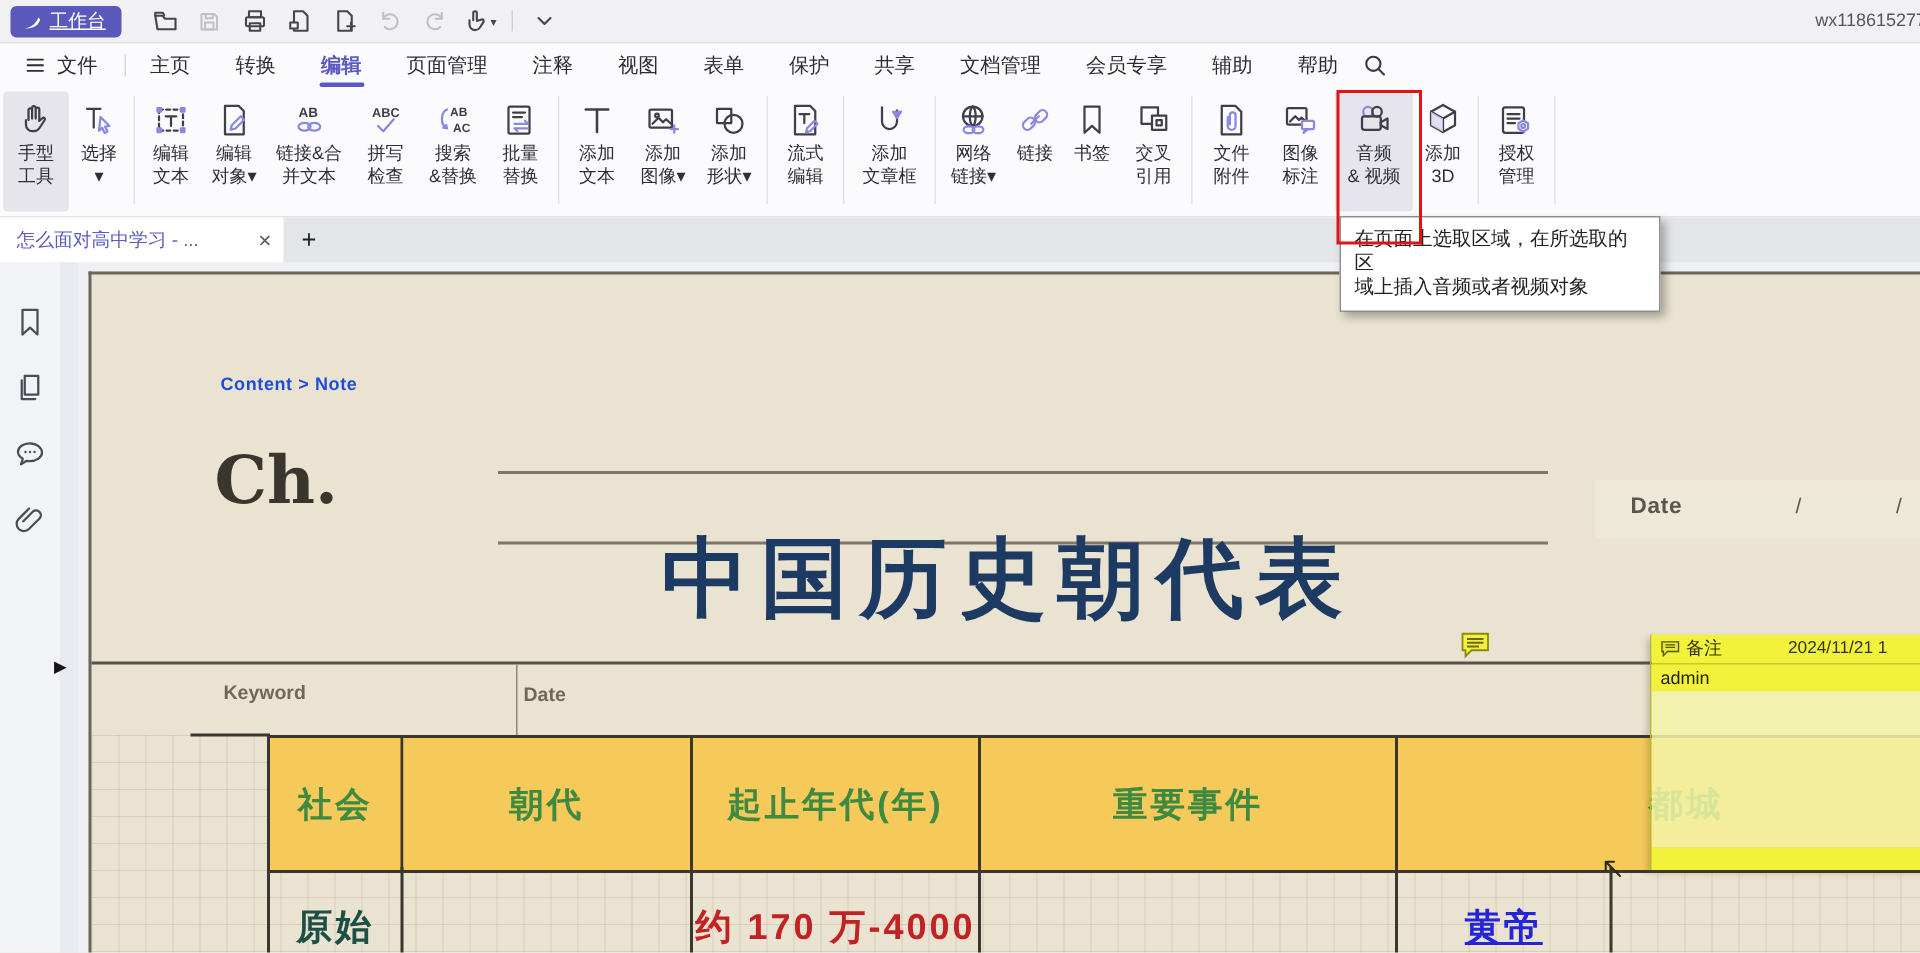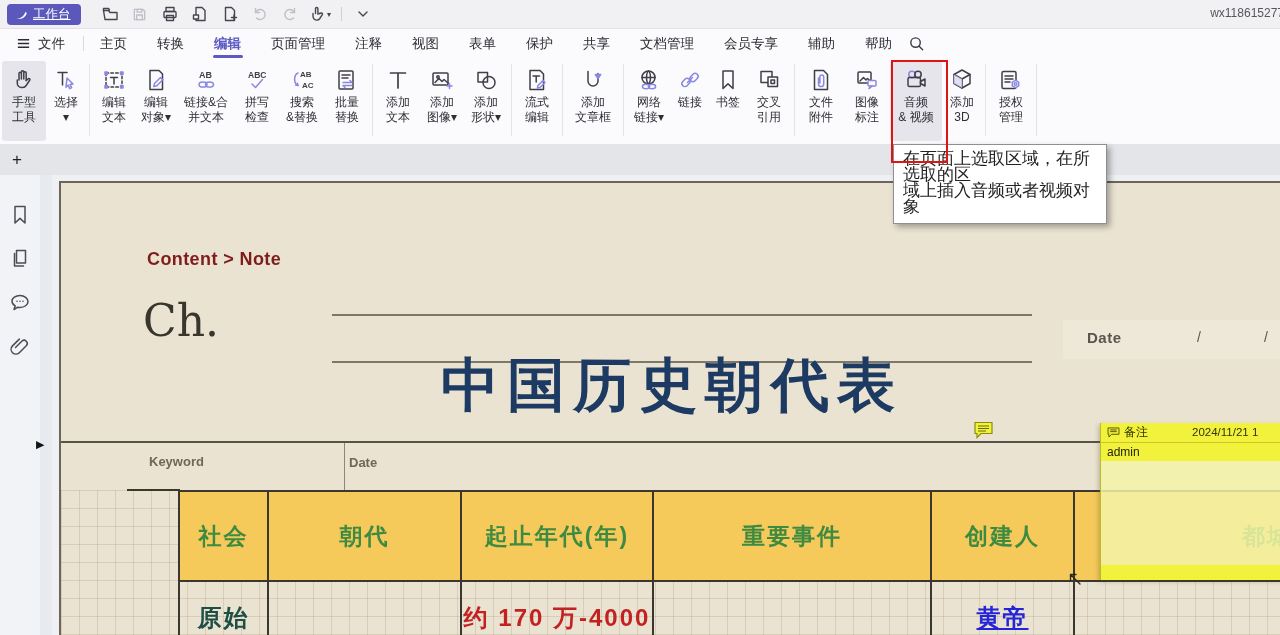--- a/index.html
+++ b/index.html
@@ -51,22 +51,22 @@
   #content{height:461px;display:flex;position:relative;}
   #sidebar{width:40px;background:#f1f3f6;display:flex;flex-direction:column;align-items:center;padding-top:28px;gap:20px;}
   .sb-ico{width:24px;height:24px;display:flex;align-items:center;justify-content:center;}
   .sb-ico svg{stroke:#4b4c56;fill:none;stroke-width:1.5;stroke-linecap:round;stroke-linejoin:round;}
   #panelstrip{width:12px;background:#e7eaee;}
   #expand-arrow{position:absolute;left:36px;top:263px;font-size:11px;color:#141414;z-index:5;}
   #pagewrap{flex:1;background:#eff0f3;position:relative;overflow:hidden;}
   .page{position:absolute;left:7px;top:6px;width:1400px;height:620px;
     background:#eae3d2;border-left:2px solid #6a665c;border-top:2px solid #6a665c;}
   .page *{position:absolute;}
-  .breadcrumb{left:86px;top:66px;font-size:18px;font-weight:bold;color:#7f1d1d;letter-spacing:.4px;}
-  .chapter{left:82px;top:112px;font-size:44px;color:#39362e;font-family:"DejaVu Serif",serif;font-weight:400;}
+  .breadcrumb{left:86px;top:66px;font-size:12px;font-weight:bold;color:#1d4ed8;letter-spacing:.4px;}
+  .chapter{left:82px;top:112px;font-size:44px;color:#39362e;font-family:"DejaVu Serif",serif;font-weight:700;}
   .rule-a{left:271px;top:131px;width:700px;border-top:2px solid #7d776a;}
   .rule-b{left:271px;top:178px;width:700px;border-top:2px solid #7d776a;}
   .dateband{left:1002px;top:137px;width:398px;height:39px;background:#eee8d9;}
   .date-label{left:24px;top:9px;font-size:15px;font-weight:bold;color:#5a554d;letter-spacing:.5px;}
   .slash1{left:134px;top:9px;font-size:14px;color:#5a554d;}
   .slash2{left:201px;top:9px;font-size:14px;color:#5a554d;}
   .doc-title{left:380px;top:164px;width:610px;text-align:left;font-size:58px;font-weight:bold;
     color:#1d3a63;font-family:"DejaVu Serif",serif;letter-spacing:8px;white-space:nowrap;}
   .note-pin{left:912px;top:238px;width:22px;height:20px;}
   .hrline{left:0;top:258px;width:1400px;border-top:2px solid #57534b;}
@@ -100,21 +100,21 @@
   .sn-h2{height:18px;background:#f2f23c;border-top:1px solid rgba(120,120,0,.35);
     display:flex;align-items:center;padding:0 6px;font-size:12px;color:#24240a;}
   .sn-body{height:104px;background:rgba(243,245,168,.85);}
   .sn-foot{height:15px;background:#f2f23c;}
   .sn-resize{left:1006px;top:388px;width:16px;height:16px;}
   
   #tooltip{position:absolute;left:893px;top:144px;width:214px;z-index:50;
     background:#fff;border:1px solid #8f8f8f;box-shadow:3px 3px 6px rgba(0,0,0,.32);
     padding:6px 9px 8px 9px;box-sizing:border-box;}
   #tooltip .tt-title{font-size:13px;font-weight:bold;color:#111;margin-bottom:6px;}
-  #tooltip .tt-line{font-size:17px;color:#222;line-height:16px;}
+  #tooltip .tt-line{font-size:13px;color:#222;line-height:16px;}
   #redbox{position:absolute;left:891px;top:60px;width:53px;height:99px;
     border:2px solid #e11414;z-index:60;pointer-events:none;}
 </style>
 </head>
 <body>
 
 <div id="titlebar">
   <div class="ws-btn">
     <svg width="13" height="13" viewBox="0 0 16 16">
         <path d="M1.5 13.5C8 12.5 11 9.5 13 4.5l1.5 1.5c-1.2 5-5.5 8-13 7.5z" fill="#ffffff" stroke="none"></path>
@@ -511,20 +511,24 @@
       </span>
     <span class="tlbl">
         <div>授权</div>
         <div>管理</div>
       </span>
   </div>
   <div class="tsep"></div>
 </div>
 
 <div id="tabbar">
+  <div class="doc-tab">
+    <span class="doc-tab-label">怎么面对高中学习 - ...</span>
+    <span class="tab-close">×</span>
+  </div>
   <div class="tab-new">+</div>
 </div>
 
 <div id="content">
   <div id="sidebar">
     <span class="sb-ico">
         <svg width="22" height="24" viewBox="0 0 22 24">
           <path d="M6 3.5h10v16.5l-5-4.6-5 4.6z"></path>
         </svg>
       </span>
@@ -574,21 +578,20 @@
       <div class="note-label">Date</div>
       <div class="kw-vline"></div>
       <div class="gridzone"></div>
       <div class="tick"></div>
 
       <div class="thead">
         <div class="cell" style="width:87px">社会</div>
         <div class="cell" style="width:191px">朝代</div>
         <div class="cell" style="width:190px">起止年代(年)</div>
         <div class="cell" style="width:276px">重要事件</div>
-        <div class="cell" style="width:141px">创建人</div>
         <div class="cell" style="width:384px">都城</div>
       </div>
 
       <div class="trow">
         <div class="cell c-era" style="width:87px">原始</div>
         <div class="cell" style="width:191px"></div>
         <div class="cell c-years" style="width:190px">约 170 万-4000</div>
         <div class="cell" style="width:276px"></div>
         <div class="cell c-founder" style="width:141px">黄帝</div>
         <div class="cell" style="width:384px"></div>

